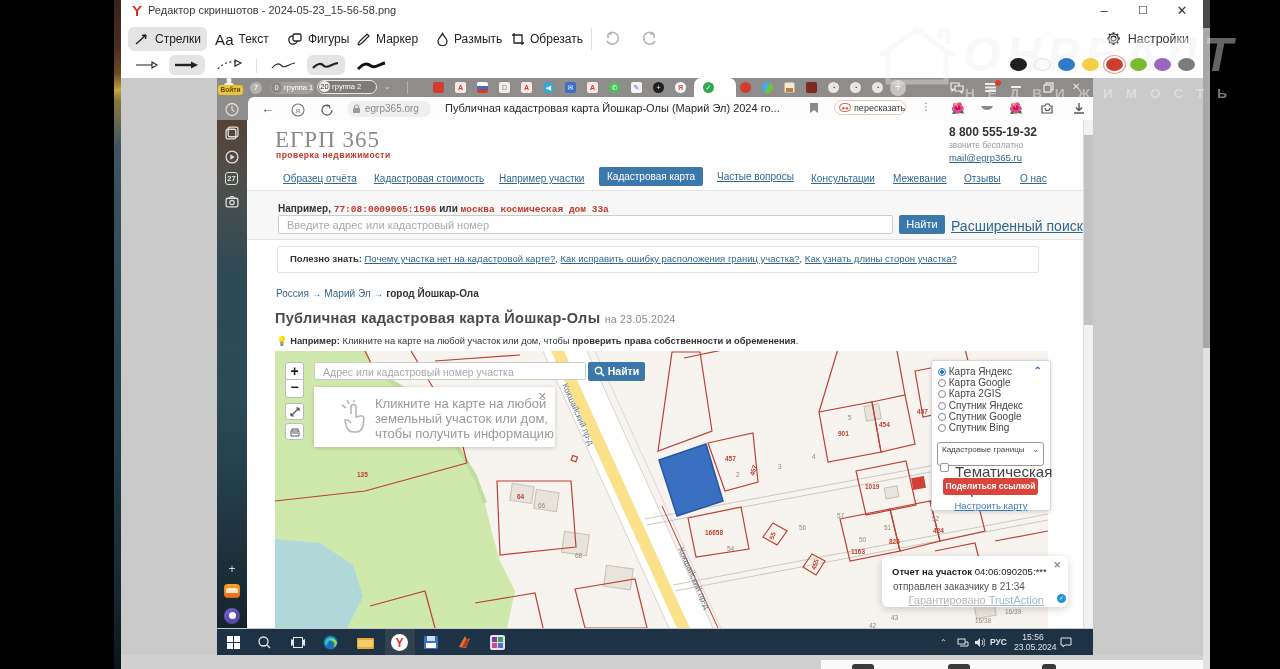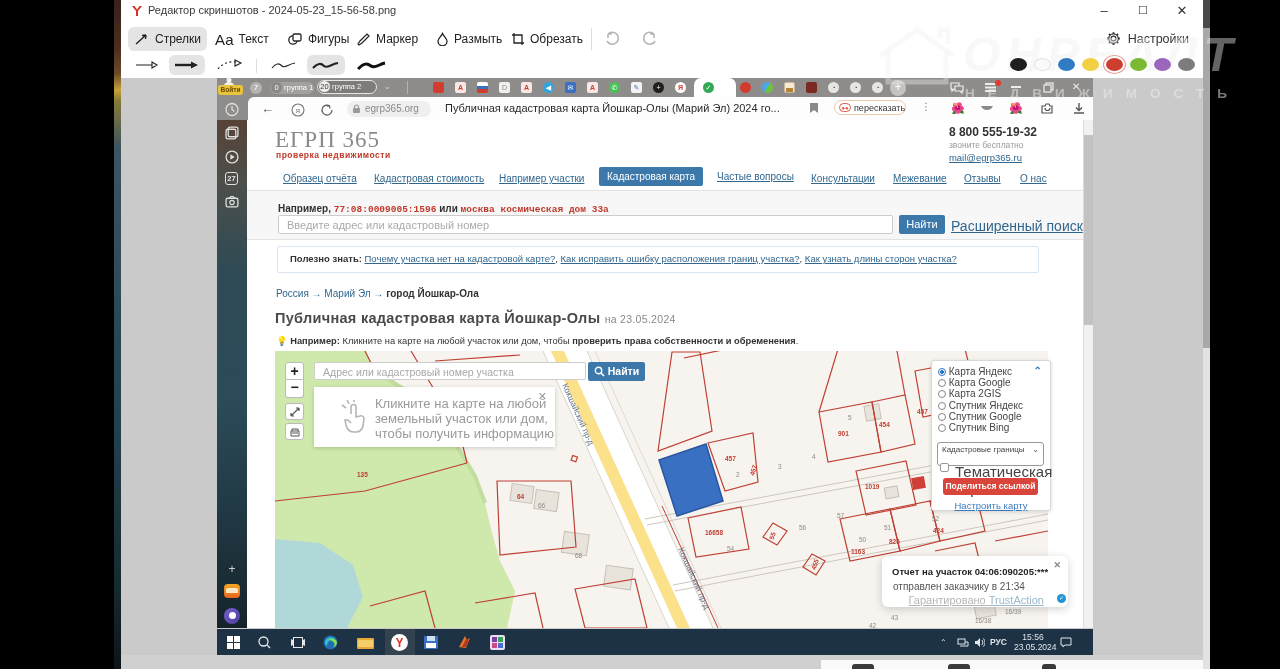--- a/index.html
+++ b/index.html
@@ -444,21 +444,21 @@
         </div>
         <div style="position:absolute;left:5px;top:81px;width:107px;height:24px;border:1px solid #999;border-radius:3px;font-size:8px;color:#444;line-height:14px;padding-left:4px;white-space:nowrap;overflow:hidden;">Кадастровые границы<span style="position:absolute;right:4px;top:0;color:#555;">⌄</span></div>
         <div style="position:absolute;left:8px;top:102px;width:9px;height:9px;border:1px solid #999;border-radius:2px;background:#fff;"></div>
         <div style="position:absolute;left:23px;top:102px;font-size:15px;color:#444;">Тематическая карта</div>
         <div style="position:absolute;left:11px;top:117px;width:95px;height:17px;background:#d9453a;border-radius:3px;color:#fff;font-size:8.5px;font-weight:bold;text-align:center;line-height:17px;white-space:nowrap;">Поделиться ссылкой</div>
         <div style="position:absolute;left:0;top:139px;width:100%;text-align:center;font-size:9.5px;color:#3a7abd;text-decoration:underline;">Настроить карту</div>
       </div>
 
       <div class="abs" style="left:607px;top:205px;width:186px;height:51px;background:#fff;border-radius:6px;box-shadow:0 2px 8px rgba(0,0,0,0.18);">
         <div style="position:absolute;right:7px;top:4px;color:#888;font-size:9px;font-weight:bold;">✕</div>
-        <div style="position:absolute;left:10px;top:10px;font-size:9.5px;font-weight:bold;color:#222;white-space:nowrap;">Отчет на участок <span style="font-weight:bold;">04:06:090205:***</span></div>
+        <div style="position:absolute;left:10px;top:10px;font-size:9.5px;font-weight:bold;color:#222;white-space:nowrap;">Отчет на участок <span style="font-weight:normal;">04:06:090205:***</span></div>
         <div style="position:absolute;left:11px;top:25px;font-size:10px;color:#555;">отправлен заказчику в 21:34</div>
         <div style="position:absolute;right:24px;top:38px;font-size:11px;color:#b5b5b5;text-decoration:underline;">Гарантировано <span style="color:#9ab8cc;text-decoration:underline;">TrustAction</span></div>
         <div style="position:absolute;right:2px;top:38px;width:9px;height:9px;border-radius:5px;background:#2196d4;color:#fff;font-size:6px;text-align:center;line-height:9px;">✓</div>
       </div>
     </div>
   </div>
   <div id="pagescroll" class="abs"></div>
   <div id="pagescrollthumb" class="abs"></div>
   <div id="taskbar" class="abs">
     <svg class="abs" style="left:10px;top:7px;" width="13" height="13" viewBox="0 0 13 13">

